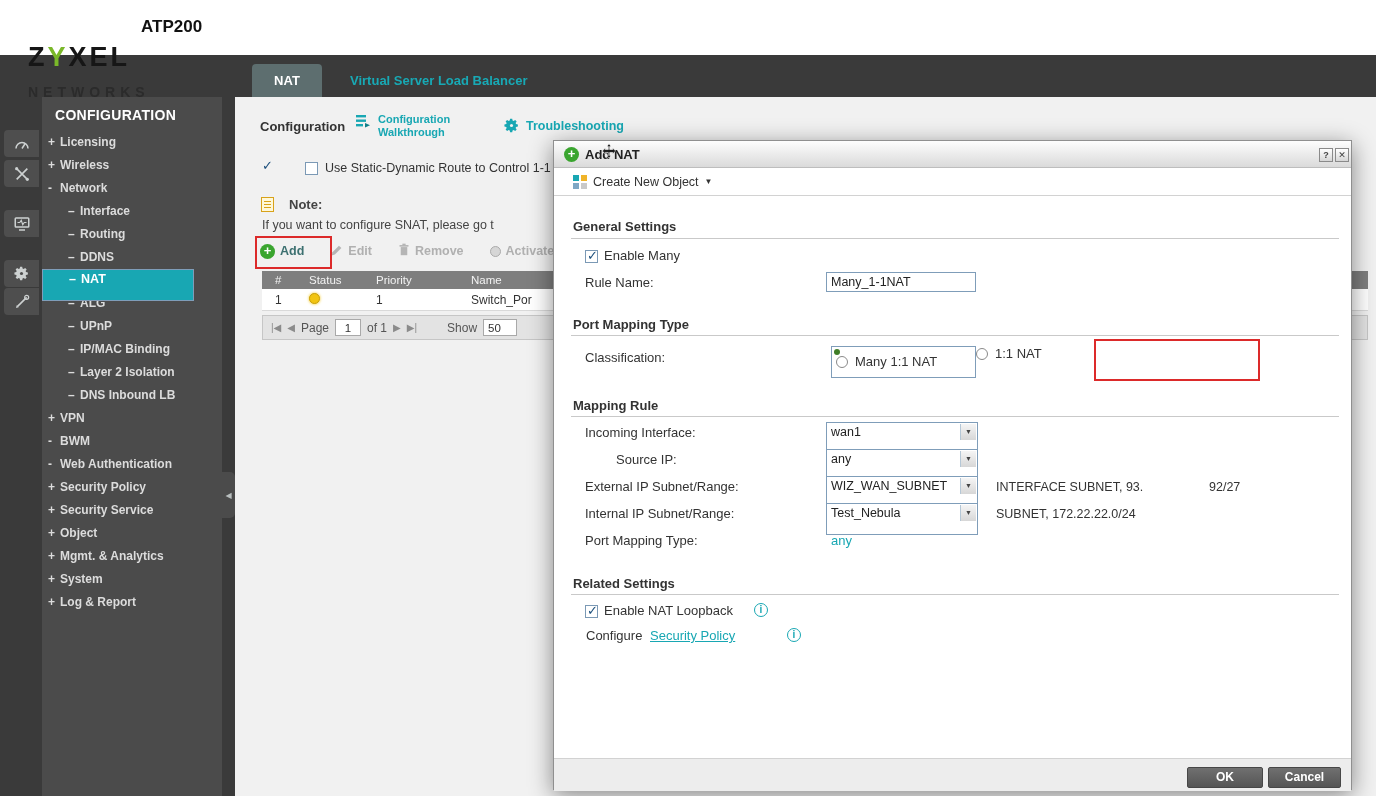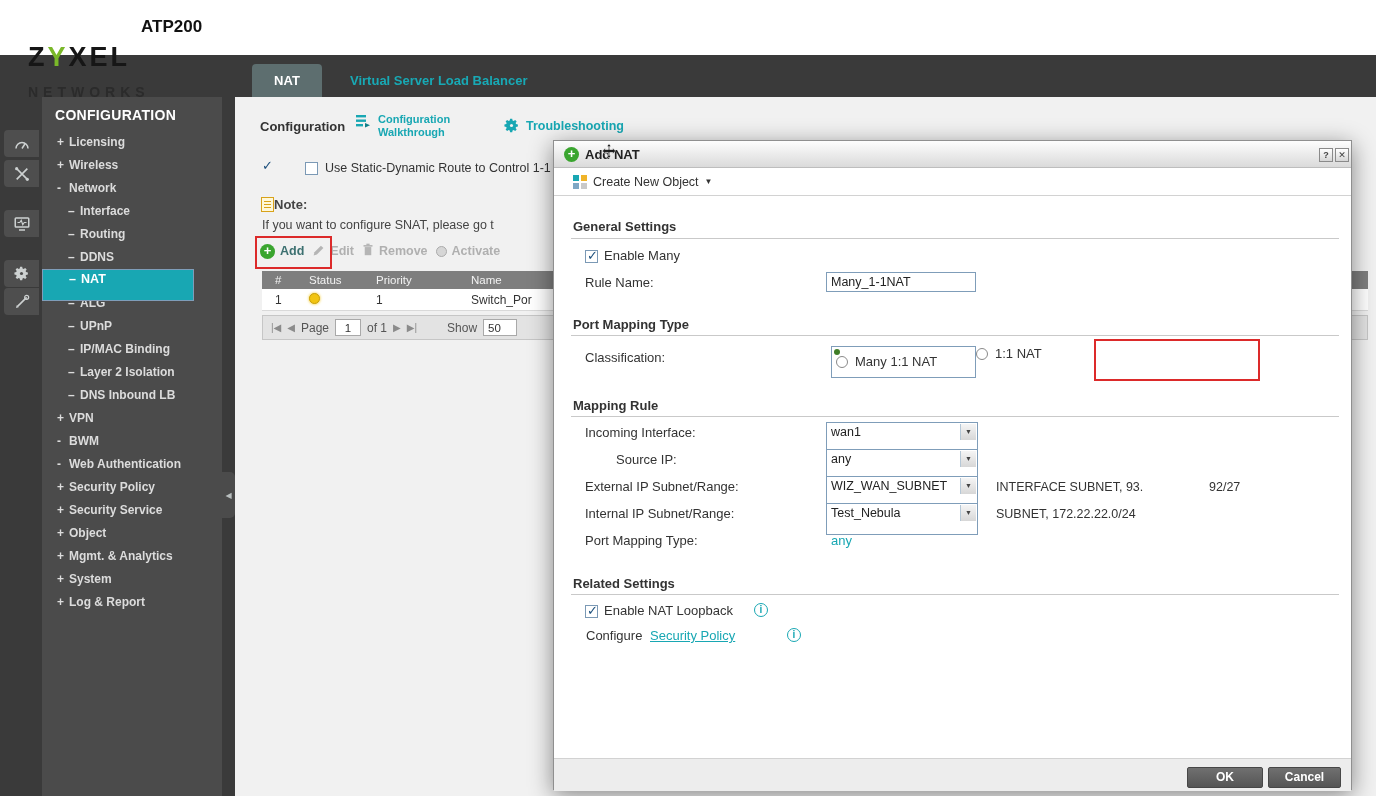--- a/index.html
+++ b/index.html
@@ -20,40 +20,40 @@
   .tab-link{position:absolute;left:350px;top:64px;height:33px;line-height:33px;color:#18a9b5;font-weight:bold;font-size:13px;cursor:pointer;}
 
   
   .icon-tab{position:absolute;left:4px;width:35px;height:27px;background:#4e4e4e;border-radius:4px 0 0 4px;
     display:flex;align-items:center;justify-content:center;color:#cdd1d1;cursor:pointer;}
   .icon-tab svg{display:block;}
 
   
   .sidebar{position:absolute;left:42px;top:97px;width:180px;height:699px;background:#4b4b4b;}
   .sb-title{padding:10px 0 8px 13px;color:#ffffff;font-weight:bold;font-size:14px;letter-spacing:.3px;}
-  .mi{height:23px;line-height:23px;color:#dcdcdc;font-weight:bold;font-size:12px;padding-left:15px;cursor:pointer;white-space:nowrap;}
+  .mi{height:23px;line-height:23px;color:#dcdcdc;font-weight:bold;font-size:12px;padding-left:6px;cursor:pointer;white-space:nowrap;}
   .mi .pfx{display:inline-block;width:12px;}
   .mi.lvl2{padding-left:26px;}
   .mi.sel{background:#18a7b3;color:#ffffff;}
   .collapse-tab{position:absolute;left:222px;top:472px;width:13px;height:46px;background:#4b4b4b;
     border-radius:0 5px 5px 0;color:#b8bebe;font-size:8px;display:flex;align-items:center;justify-content:center;cursor:pointer;}
 
   
   .main{position:absolute;left:235px;top:97px;width:1141px;height:699px;background:#f1f1f1;}
   .cfg-label{position:absolute;left:25px;top:22px;font-size:13px;font-weight:bold;color:#333;}
   .walk{position:absolute;left:120px;top:16px;display:flex;gap:7px;cursor:pointer;}
   .walk .txt{font-size:11px;line-height:13px;color:#18a7b3;font-weight:bold;}
   .trouble{position:absolute;left:268px;top:20px;display:flex;gap:6px;align-items:center;cursor:pointer;}
   .trouble .txt{font-size:12.5px;color:#18a7b3;font-weight:bold;}
   .chkrow{position:absolute;left:26px;top:64px;display:flex;align-items:center;gap:7px;font-size:12.5px;color:#333;padding-left:44px;}
-  .note-ttl{position:absolute;left:26px;top:100px;display:flex;align-items:flex-start;gap:0;font-size:13px;font-weight:bold;color:#444;}
+  .note-ttl{position:absolute;left:26px;top:100px;display:flex;align-items:flex-start;gap:15px;font-size:13px;font-weight:bold;color:#444;}
   .note-body{position:absolute;left:27px;top:121px;font-size:12.5px;color:#444;}
 
   .toolbar{position:absolute;left:25px;top:146px;display:flex;align-items:center;}
-  .tbtn{display:flex;align-items:center;gap:5px;font-size:12.5px;font-weight:bold;margin-right:8px;cursor:pointer;}
+  .tbtn{display:flex;align-items:center;gap:5px;font-size:12.5px;font-weight:bold;margin-right:26px;cursor:pointer;}
   .tbtn.en{color:#3c7070;}
   .tbtn.dis{color:#b0b0b0;}
   .plus-ic{width:15px;height:15px;border-radius:50%;background:#3aa52f;position:relative;}
   .plus-ic::before{content:"+";position:absolute;left:0;top:-1px;width:15px;text-align:center;color:#fff;font-size:13px;font-weight:bold;line-height:16px;}
   .bulb-ic{width:11px;height:11px;border-radius:50%;background:#f2c40f;border:1px solid #c9a008;box-shadow:0 0 3px #f2c40f;}
   .bulb-dis{width:11px;height:11px;border-radius:50%;background:#d6d6d6;border:1px solid #ababab;}
 
   .anno{position:absolute;border:2px solid #dc2a2a;pointer-events:none;}
   .anno-add{left:20px;top:139px;width:77px;height:33px;}
 

